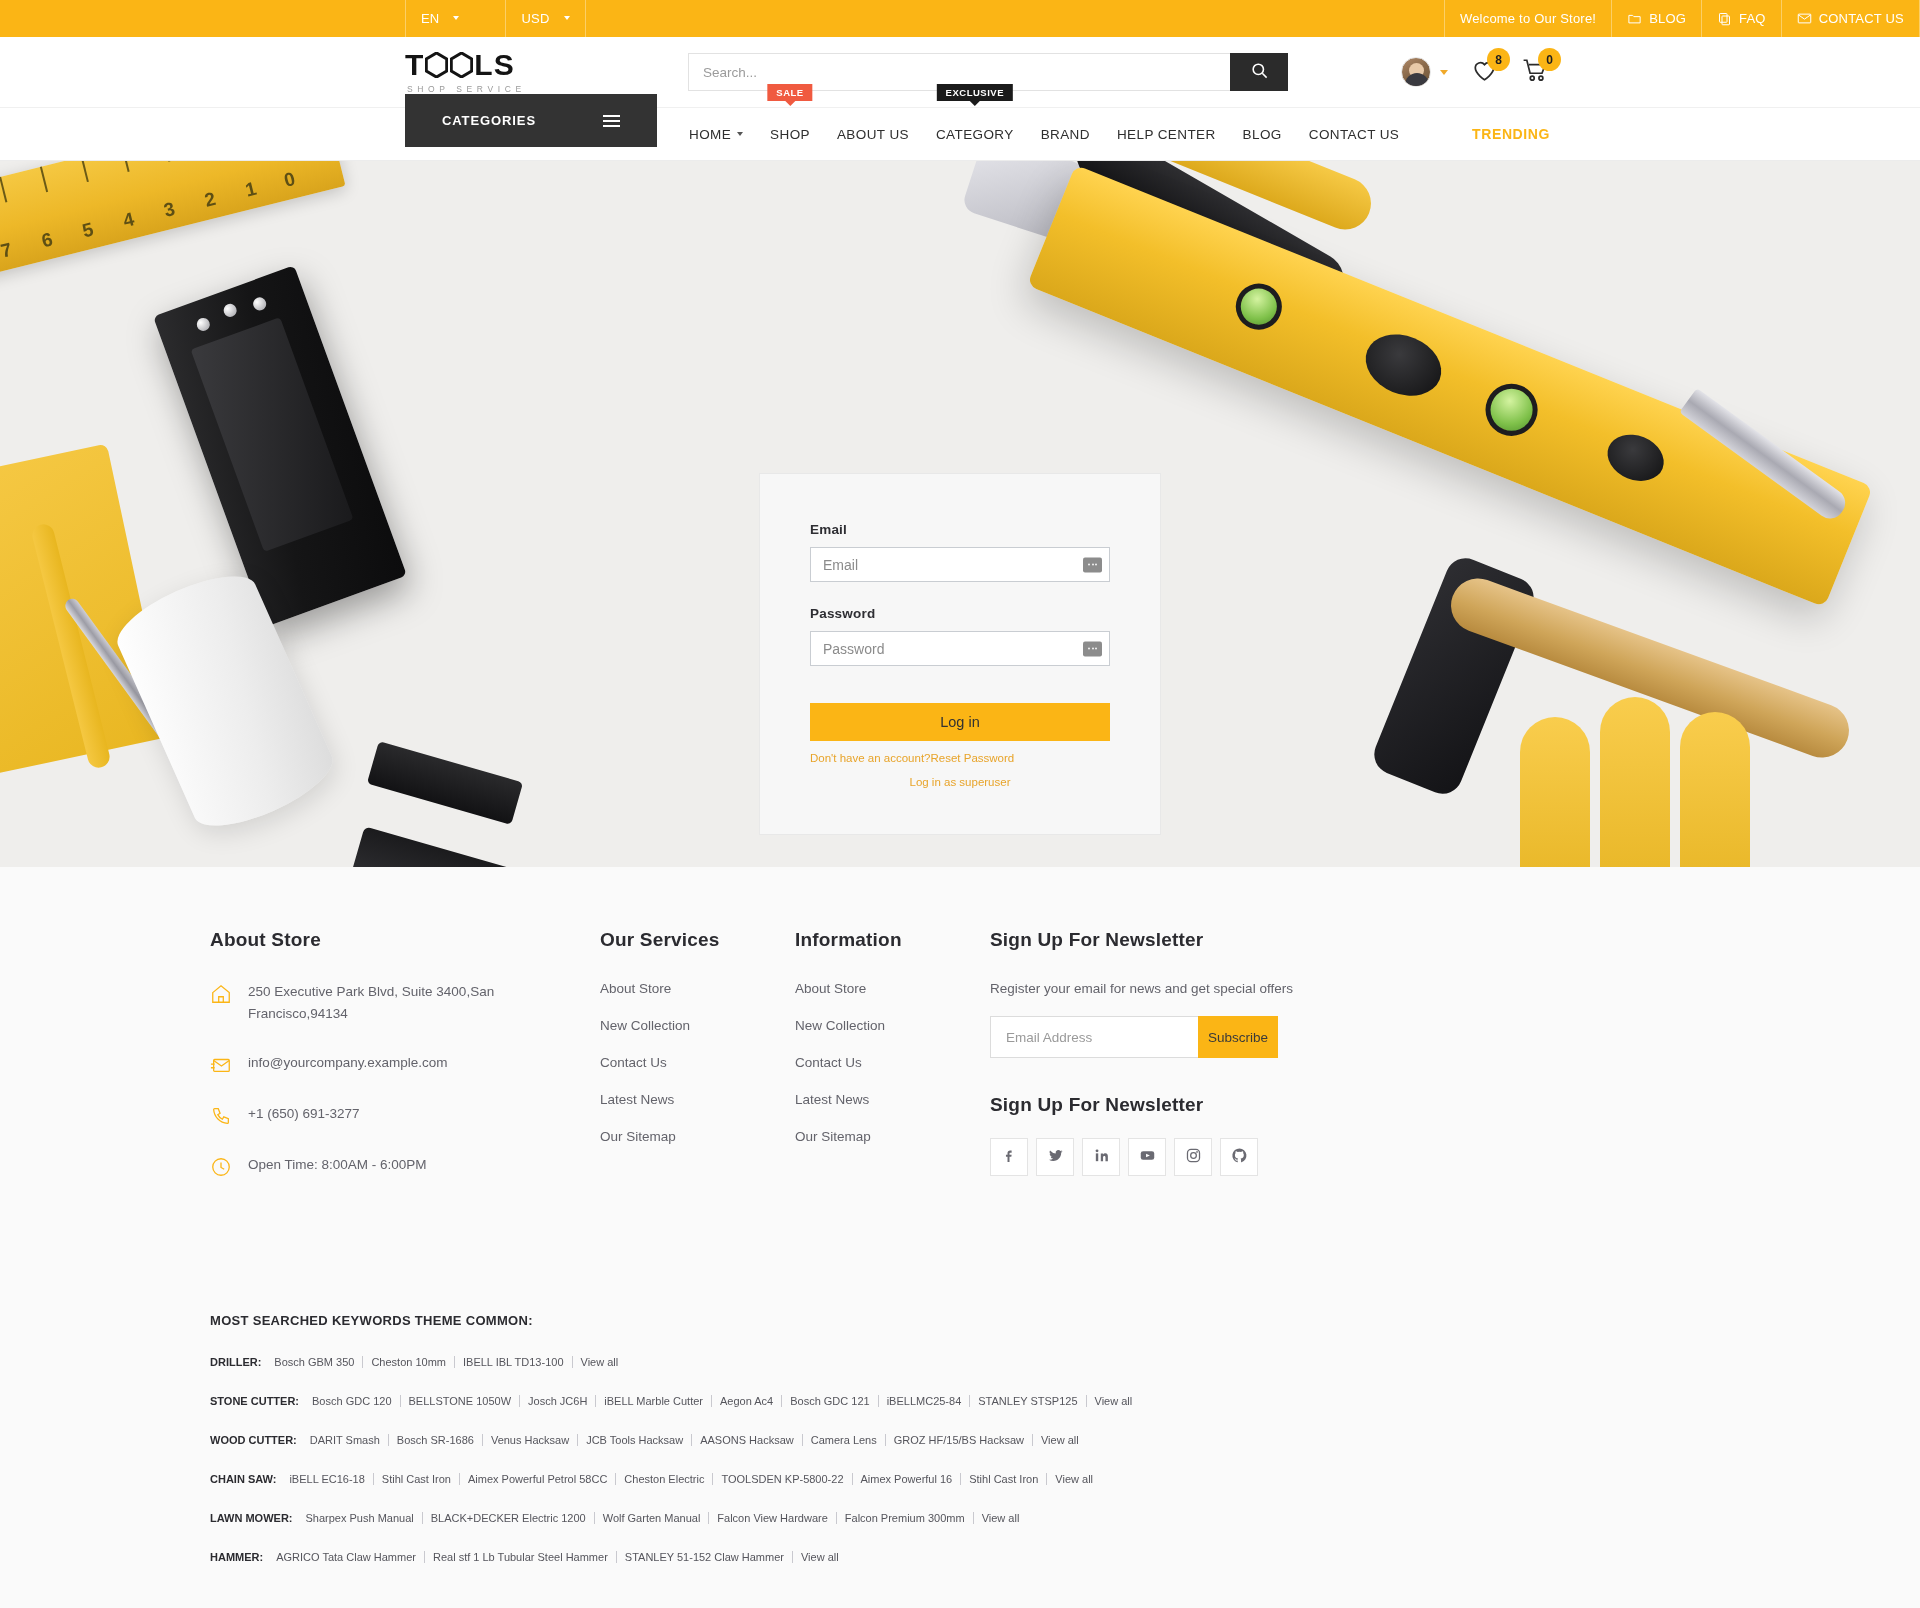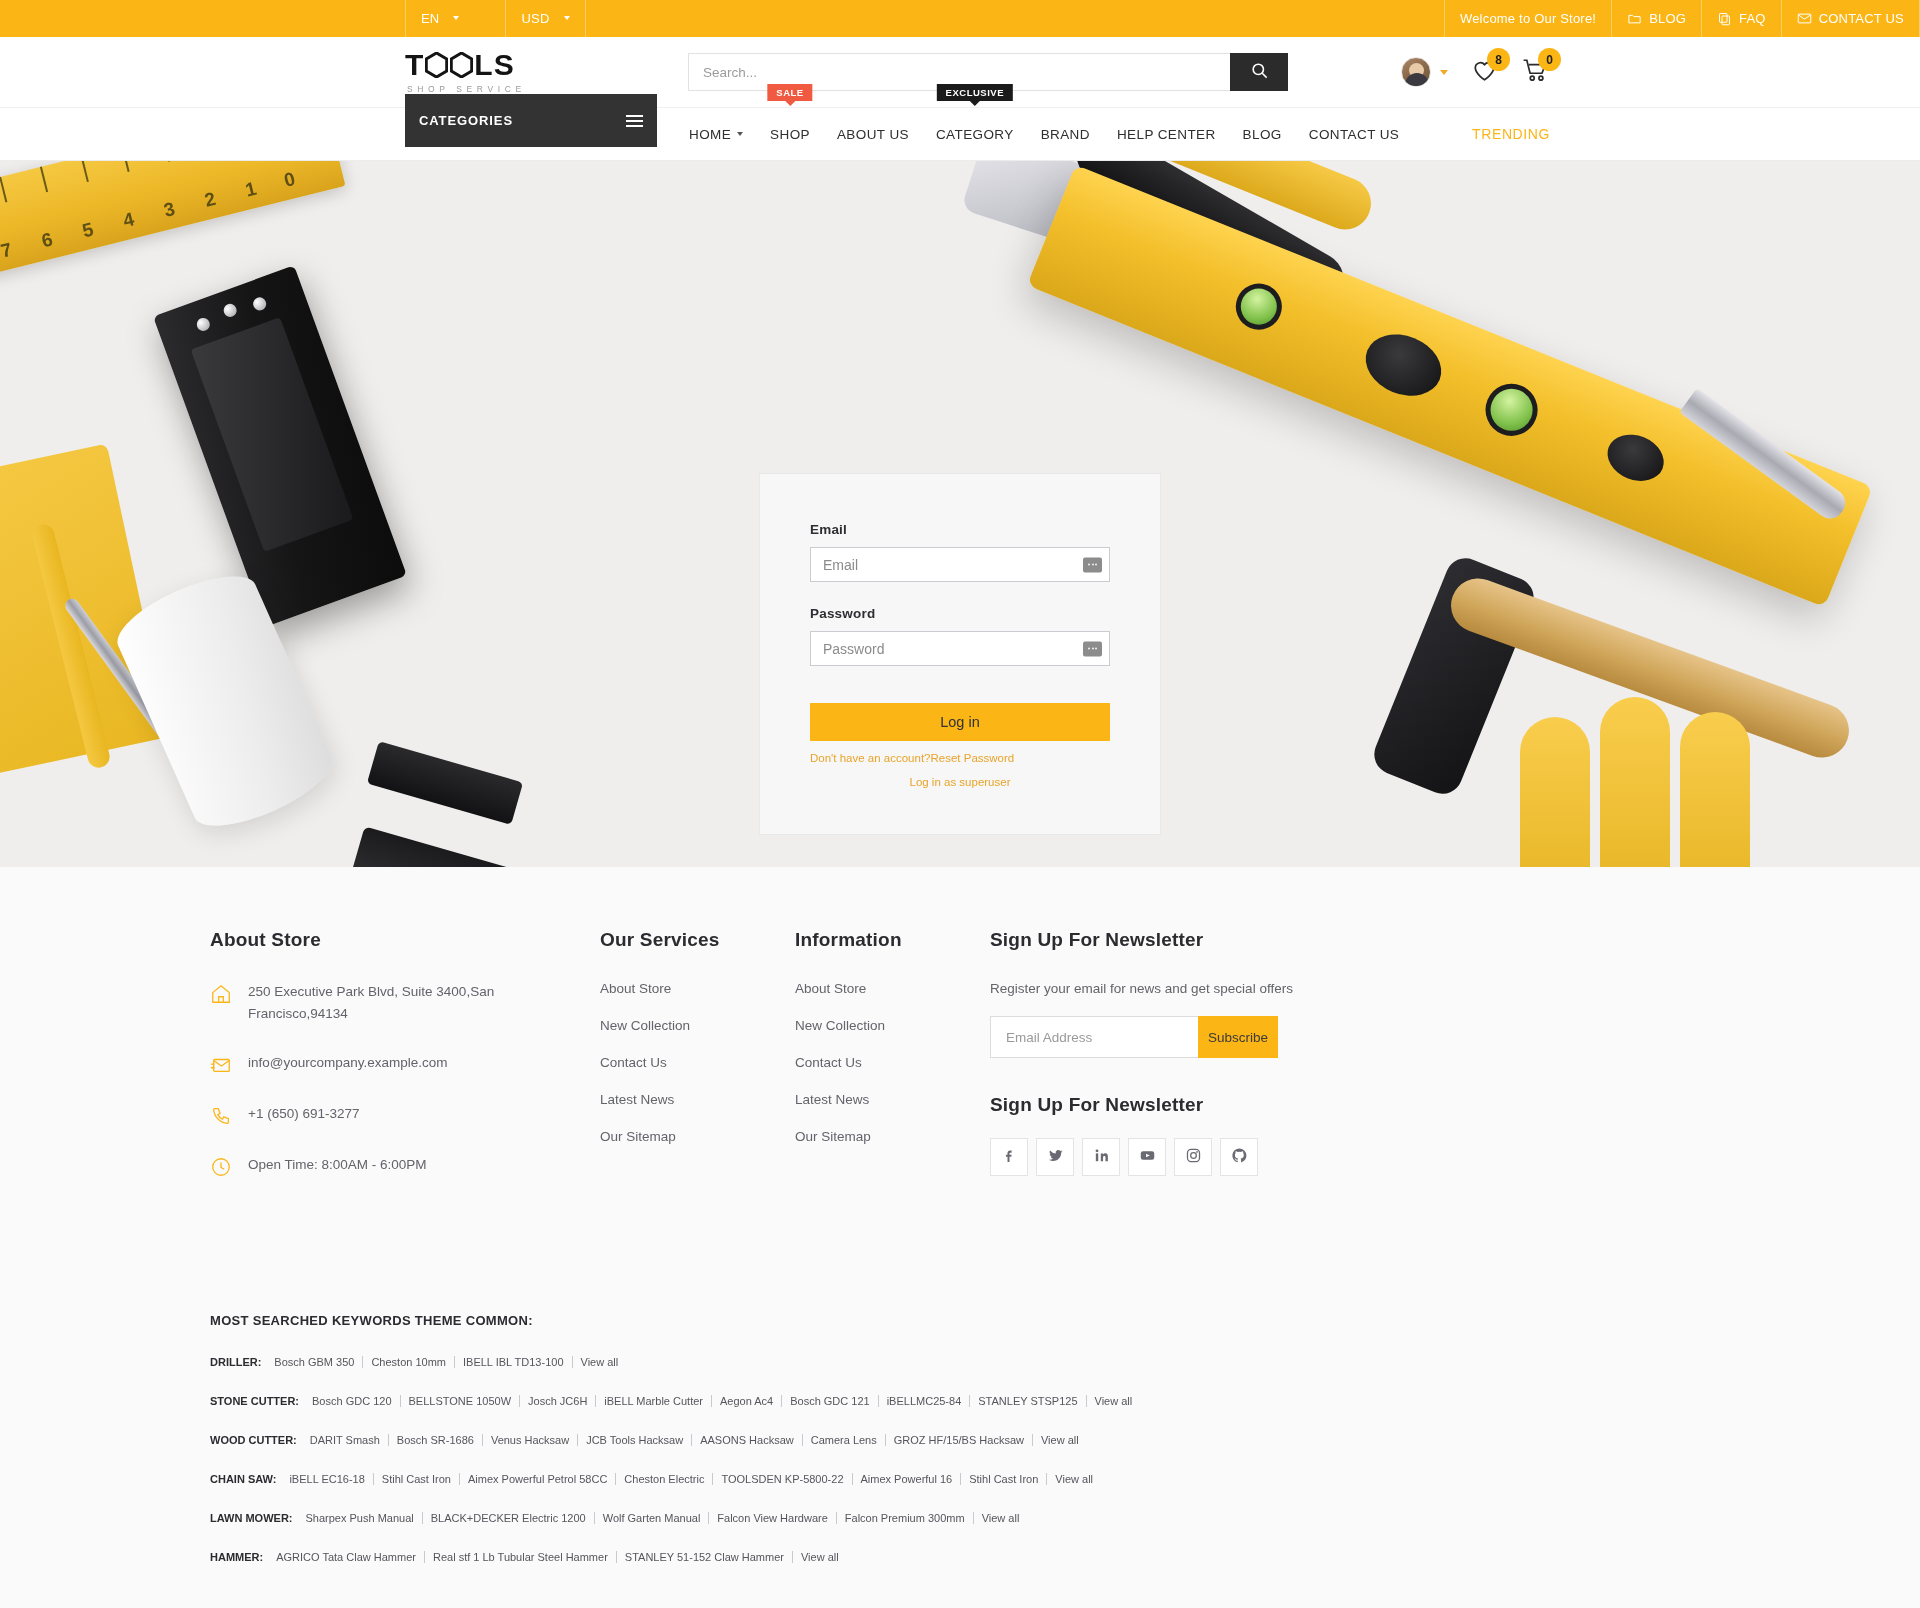--- a/index.html
+++ b/index.html
@@ -116,21 +116,21 @@
   }
 
   
   .navbar {
     height: 53px; background: #ffffff; display: flex; align-items: stretch;
     position: relative; border-bottom: 1px solid #ececec;
   }
   .cat-btn {
     width: 252px; margin-left: 405px; background: #333333; color: #ffffff;
     display: flex; align-items: center; justify-content: space-between;
-    padding: 0 14px; font-size: 13px; font-weight: 700; letter-spacing: .9px;
+    padding: 0 37px; font-size: 13px; font-weight: 700; letter-spacing: .9px;
     cursor: pointer; height: 53px; margin-top: -14px; align-self: flex-start;
     position: relative; z-index: 5;
   }
   .burger { display: flex; flex-direction: column; gap: 3px; }
   .burger span { display:block; width: 17px; height: 2px; background: #fff; }
   .nav-links { display: flex; align-items: center; margin-left: 32px; gap: 27px; }
   .nav-link {
     font-size: 13.5px; color: #2f2f2f; letter-spacing: .4px;
     display: flex; align-items: center; gap: 6px; position: relative;
     cursor: pointer; white-space: nowrap; height: 53px;
@@ -148,21 +148,21 @@
   .nav-tag.sale { background:#f05a40; }
   .nav-tag.sale::after { border-top:5px solid #f05a40; }
   .nav-tag.exclusive { background:#1b1b1b; }
   .nav-tag.exclusive::after { border-top:5px solid #1b1b1b; }
   .nav-caret {
     width:0;height:0;border-left:3.5px solid transparent;border-right:3.5px solid transparent;
     border-top:4.5px solid #555;
   }
   .trending {
     position: absolute; right: 370px; top: 50%; transform: translateY(-50%);
-    color: #fbb515; font-size: 14px; font-weight: 400; letter-spacing: .6px;
+    color: #fbb515; font-size: 14px; font-weight: 700; letter-spacing: .6px;
   }
 
   
   .hero {
     height: 706px; position: relative; overflow: hidden;
     background: #eceaea;
   }
   .hero-bg { position: absolute; inset: 0; background: #efeeec; }
   
   .ruler {

